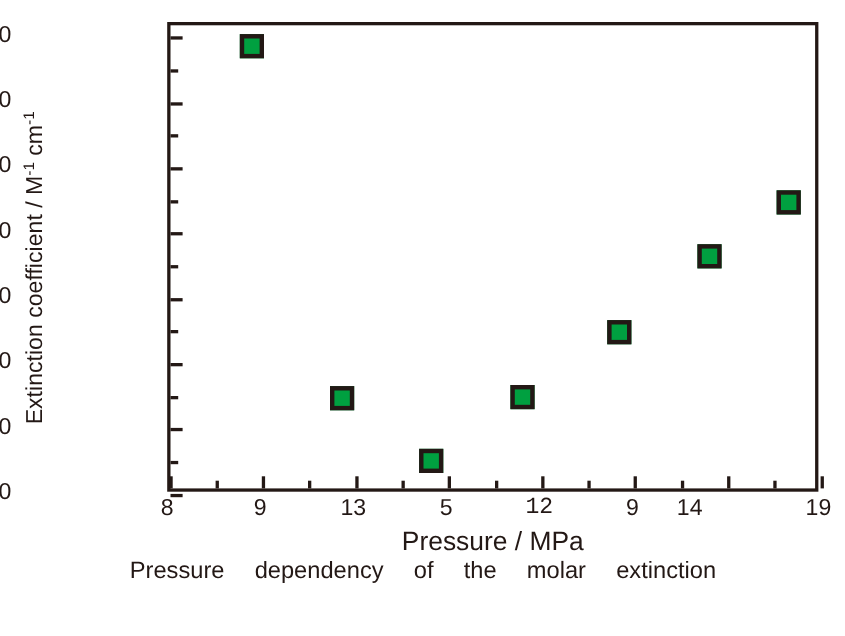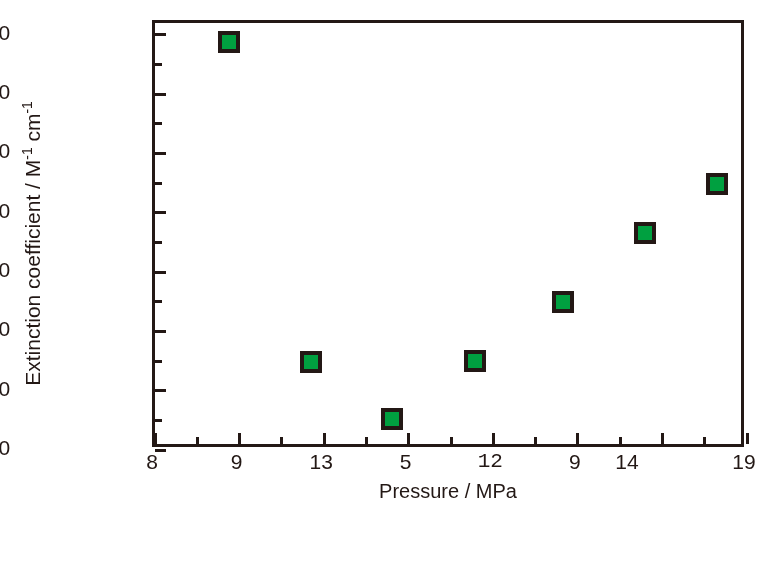--- a/index.html
+++ b/index.html
@@ -60,21 +60,21 @@
     transform:rotate(-90deg);
     white-space:nowrap;
     line-height:1;
   }
   #x-axis-title{
     position:absolute;
     left:152px;
     top:481px;
     width:592px;
     text-align:center;
-    font-size:20px;
+    font-size:24px;
     line-height:1;
   }
   sup{font-size:0.66em;vertical-align:super;line-height:0;}
 
   
   .marker{
     position:absolute;
     width:22px;height:22px;
     box-sizing:border-box;
     border:4px solid #231815;
@@ -173,15 +173,16 @@
       <div class="xlabel-tick" style="left: 405.714px;">5</div>
       <div class="xlabel-tick" style="left: 490.286px; font-family: Liberation Mono, monospace;">12</div>
       <div class="xlabel-tick" style="left: 574.857px;">9</div>
       <div class="xlabel-tick" style="left: 627px;">14</div>
       <div class="xlabel-tick" style="left: 744px;">19</div>
     </div>
 
   <div id="x-axis-title">Pressure / MPa</div>
 
   <div id="caption">
+    <span class="line1">Pressure dependency of the molar extinction</span>
   </div>
 
 </div>
 
 </body></html>

